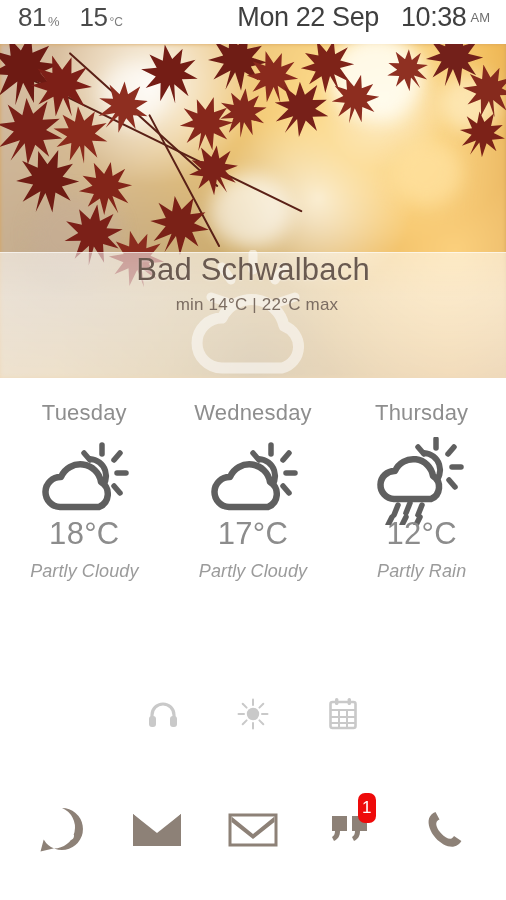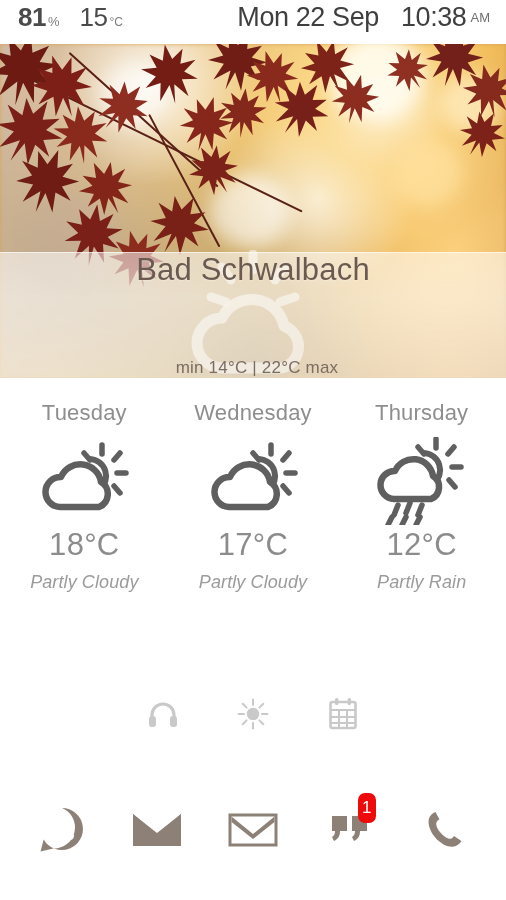--- a/index.html
+++ b/index.html
@@ -10,21 +10,21 @@
     -webkit-font-smoothing:antialiased;
   }
   .phone{position:relative;width:506px;height:900px;background:#fff;overflow:hidden;}
 
   
   .statusbar{
     position:absolute;left:0;top:0;width:506px;height:44px;
     background:#ffffff;
   }
   .sb-left{position:absolute;left:18px;top:2px;display:flex;align-items:baseline;}
-  .sb-batt{font-size:26px;color:#4a4a4a;letter-spacing:-.5px;font-weight:700;}
+  .sb-batt{font-size:26px;color:#4a4a4a;letter-spacing:-.5px;font-weight:400;}
   .sb-battu{font-size:13px;color:#7d7d7d;margin-left:2px;}
   .sb-temp{font-size:26px;color:#4a4a4a;margin-left:20px;letter-spacing:-.5px;}
   .sb-tempu{font-size:12px;color:#7d7d7d;margin-left:2px;}
   .sb-right{position:absolute;right:16px;top:2px;display:flex;align-items:center;}
   .sb-date{font-size:27px;color:#3f3f3f;letter-spacing:-.4px;}
   .sb-time{font-size:27px;color:#3f3f3f;margin-left:22px;letter-spacing:-.4px;}
   .sb-ampm{font-size:13px;color:#6f6f6f;margin-left:4px;}
 
   
   .hero{
@@ -56,21 +56,21 @@
   
   .hero-veil{
     position:absolute;left:0;top:208px;width:506px;height:126px;
     background:linear-gradient(180deg, rgba(255,255,255,.55) 0%, rgba(255,255,255,.62) 35%, rgba(255,255,255,.58) 100%);
     border-top:1px solid rgba(255,255,255,.55);
   }
 
   
   .current{
     position:absolute;left:0;top:252px;width:506px;height:126px;
-    display:flex;flex-direction:column;align-items:center;justify-content:space-between;
+    display:flex;flex-direction:column;align-items:center;justify-content:flex-start;
   }
   .watermark{
     position:absolute;left:50%;top:-2px;transform:translateX(-50%);
     width:150px;height:132px;opacity:.62;pointer-events:none;
   }
   .city{
     position:relative;z-index:2;
     font-size:31px;color:#6a5a50;font-weight:400;letter-spacing:.2px;
     text-shadow:0 1px 2px rgba(255,255,255,.35);
   }
@@ -80,21 +80,21 @@
   }
 
   
   .forecast{
     position:absolute;left:0;top:378px;width:506px;height:232px;
     background:#ffffff;display:flex;
   }
   .fc{flex:1;display:flex;flex-direction:column;align-items:center;padding-top:22px;}
   .fc-day{font-size:22px;color:#8e8e8e;font-weight:400;letter-spacing:.2px;}
   .fc-icon{height:76px;margin-top:14px;display:flex;align-items:center;justify-content:center;}
-  .fc-temp{font-size:31px;color:#8c8c8c;margin-top:11px;letter-spacing:.3px;}
+  .fc-temp{font-size:31px;color:#8c8c8c;margin-top:0;letter-spacing:.3px;}
   .fc-desc{font-size:18px;color:#9b9b9b;margin-top:9px;letter-spacing:.1px;font-style:italic;}
 
   
   .shortcuts{
     position:absolute;left:0;top:692px;width:506px;height:44px;
     display:flex;align-items:center;justify-content:center;gap:56px;
   }
   .sc{width:34px;height:34px;display:flex;align-items:center;justify-content:center;}
 
   

